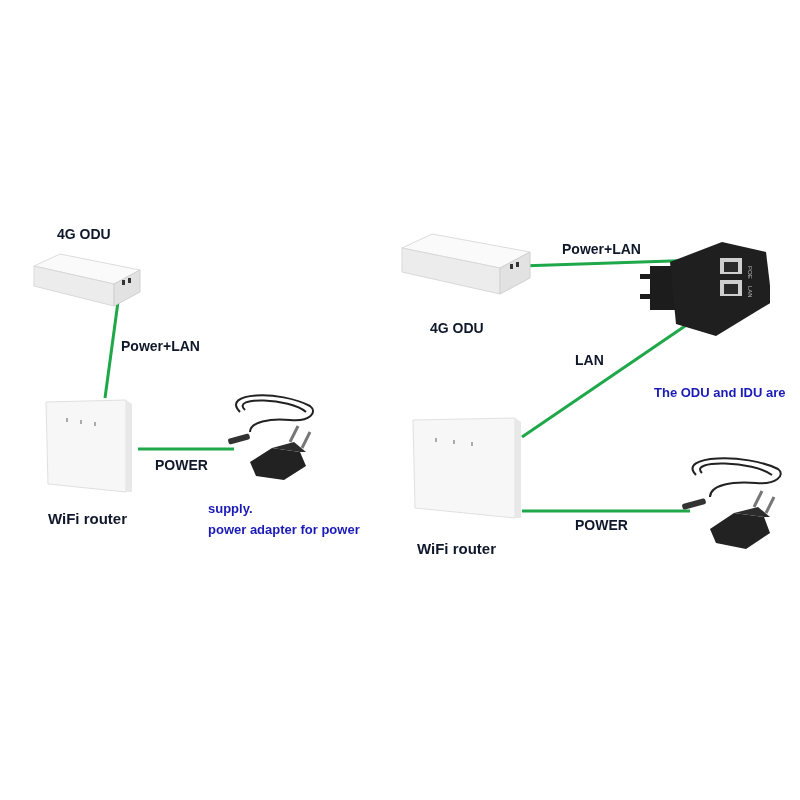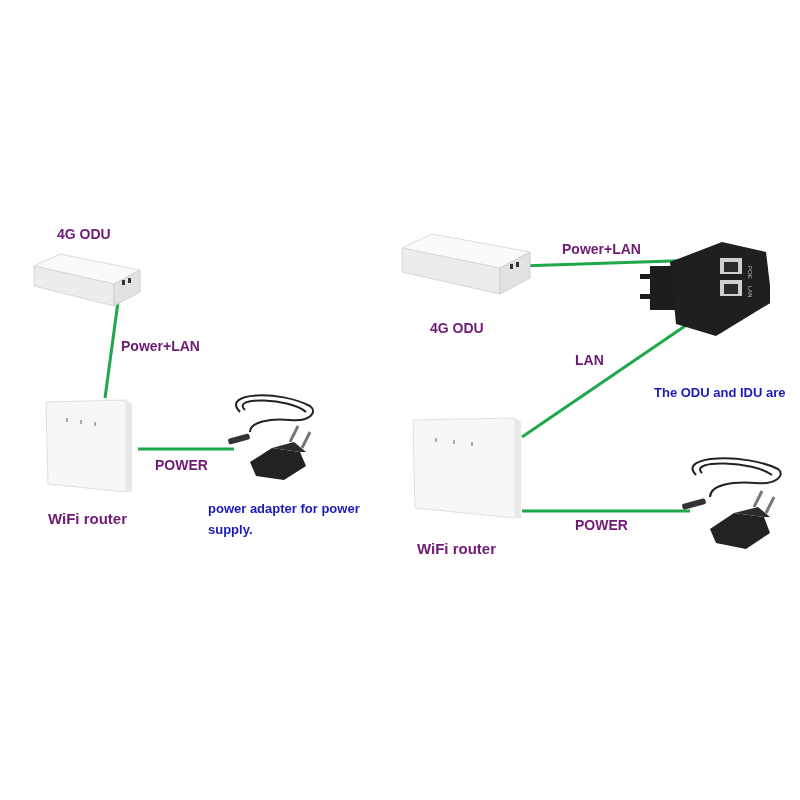--- a/index.html
+++ b/index.html
@@ -1,17 +1,17 @@
 <!DOCTYPE html>
 <html><head>
 <meta charset="utf-8">
 <style>
   html, body { margin:0; padding:0; background:#ffffff; }
   body { width:800px; height:800px; position:relative; overflow:hidden; font-family:"Liberation Sans", sans-serif; }
-  .lbl { position:absolute; font-weight:bold; color:#701a75; font-size:14px; white-space:nowrap; }
+  .lbl { position:absolute; font-weight:bold; color:#0f172a; font-size:14px; white-space:nowrap; }
   .note { position:absolute; font-weight:bold; color:#1a1ab8; font-size:13px; line-height:21px; white-space:nowrap; }
   svg.wires { position:absolute; left:0; top:0; }
   .dev { position:absolute; }
 </style>
 </head>
 <body>
 
 <svg class="wires" width="800" height="800">
 
   <line x1="120" y1="287" x2="105" y2="398" stroke="#1fa84a" stroke-width="3"></line>
@@ -45,22 +45,22 @@
 <svg class="dev" style="left:210px;top:392px" width="120" height="100">
   <path d="M30,20 C10,0 70,-2 100,14 C108,20 100,30 80,28 C60,26 40,30 40,40" fill="none" stroke="#222" stroke-width="2"></path>
   <path d="M35,18 C20,4 80,6 96,20" fill="none" stroke="#222" stroke-width="2"></path>
   <rect x="18" y="44" width="22" height="6" rx="2" fill="#333" transform="rotate(-15 29 47)"></rect>
   <path d="M40,70 L62,56 L90,60 L96,74 L74,88 L46,84 Z" fill="#222"></path>
   <path d="M62,56 L84,50 L96,60 L90,60 Z" fill="#2c2c2c"></path>
   <line x1="80" y1="50" x2="88" y2="34" stroke="#777" stroke-width="3"></line>
   <line x1="92" y1="56" x2="100" y2="40" stroke="#777" stroke-width="3"></line>
 </svg>
 <div class="note" style="left:208px;top:498px">
+  <div>supply.</div>
   <div>power adapter for power</div>
-  <div>supply.</div>
 </div>
 
 <svg class="dev" style="left:398px;top:228px" width="140" height="70">
   <polygon points="4,20 34,6 132,24 102,40" fill="#fafafa" stroke="#dcdcdc"></polygon>
   <polygon points="4,20 102,40 102,66 4,44" fill="#ececec" stroke="#d8d8d8"></polygon>
   <polygon points="102,40 132,24 132,50 102,66" fill="#e2e2e2" stroke="#d0d0d0"></polygon>
   <rect x="112" y="36" width="3" height="5" fill="#333"></rect>
   <rect x="118" y="34" width="3" height="5" fill="#333"></rect>
 </svg>
 <div class="lbl" style="left:562px;top:241px">Power+LAN</div>

